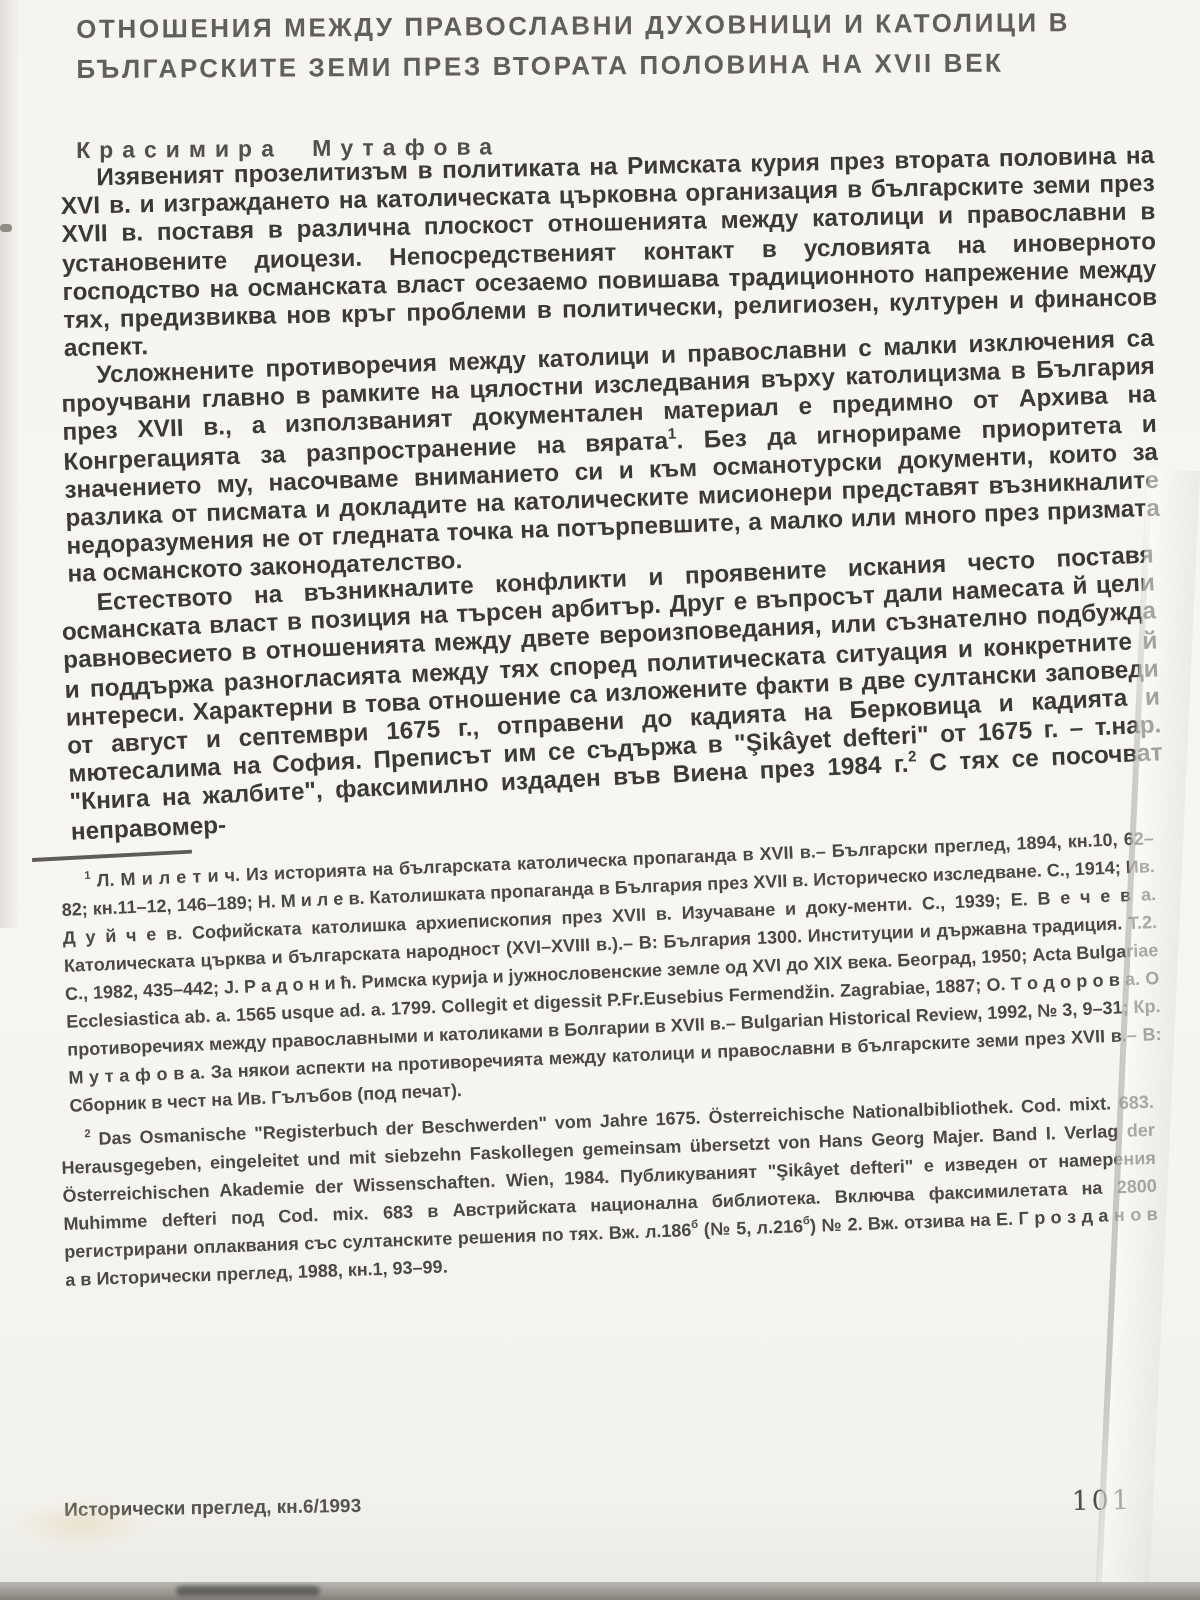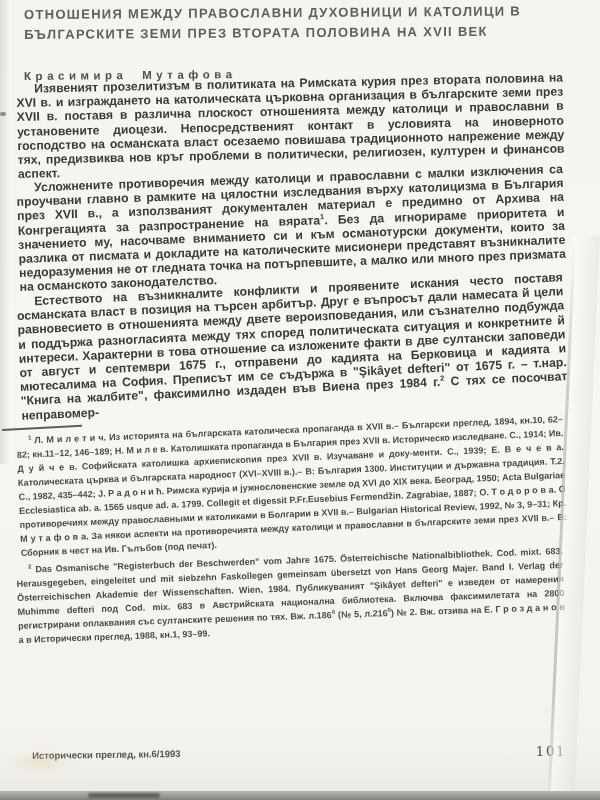--- a/index.html
+++ b/index.html
@@ -3,21 +3,21 @@
 <meta charset="utf-8">
 <style>
   html,body{margin:0;padding:0;background:#dddbd6;}
   .page{
     position:relative;width:600px;height:800px;overflow:hidden;
     background:linear-gradient(180deg,#f6f4ef 0%,#f8f6f2 55%,#f4f2ed 93%,#eceae5 99%);
     font-family:"Liberation Sans",sans-serif;color:#3a3835;
   }
   .left-shade{position:absolute;left:0;top:0;width:10px;height:58%;
     background:linear-gradient(90deg,rgba(110,105,95,.16),rgba(110,105,95,0));}
-  .content{position:absolute;top:5px;left:16px;width:547px;}
+  .content{position:absolute;top:5px;left:30px;width:547px;}
   .title-block{
     font-size:13px;font-weight:bold;letter-spacing:1.3px;line-height:20px;
     color:#615f5a;margin-left:8px;transform:rotate(-0.4deg);transform-origin:left top;
   }
   .author{
     margin-top:25px;margin-left:8px;font-size:11.5px;font-weight:bold;
     letter-spacing:4.5px;word-spacing:7px;color:#514f4b;
     transform:rotate(-0.5deg);transform-origin:left top;
   }
   p.body{

